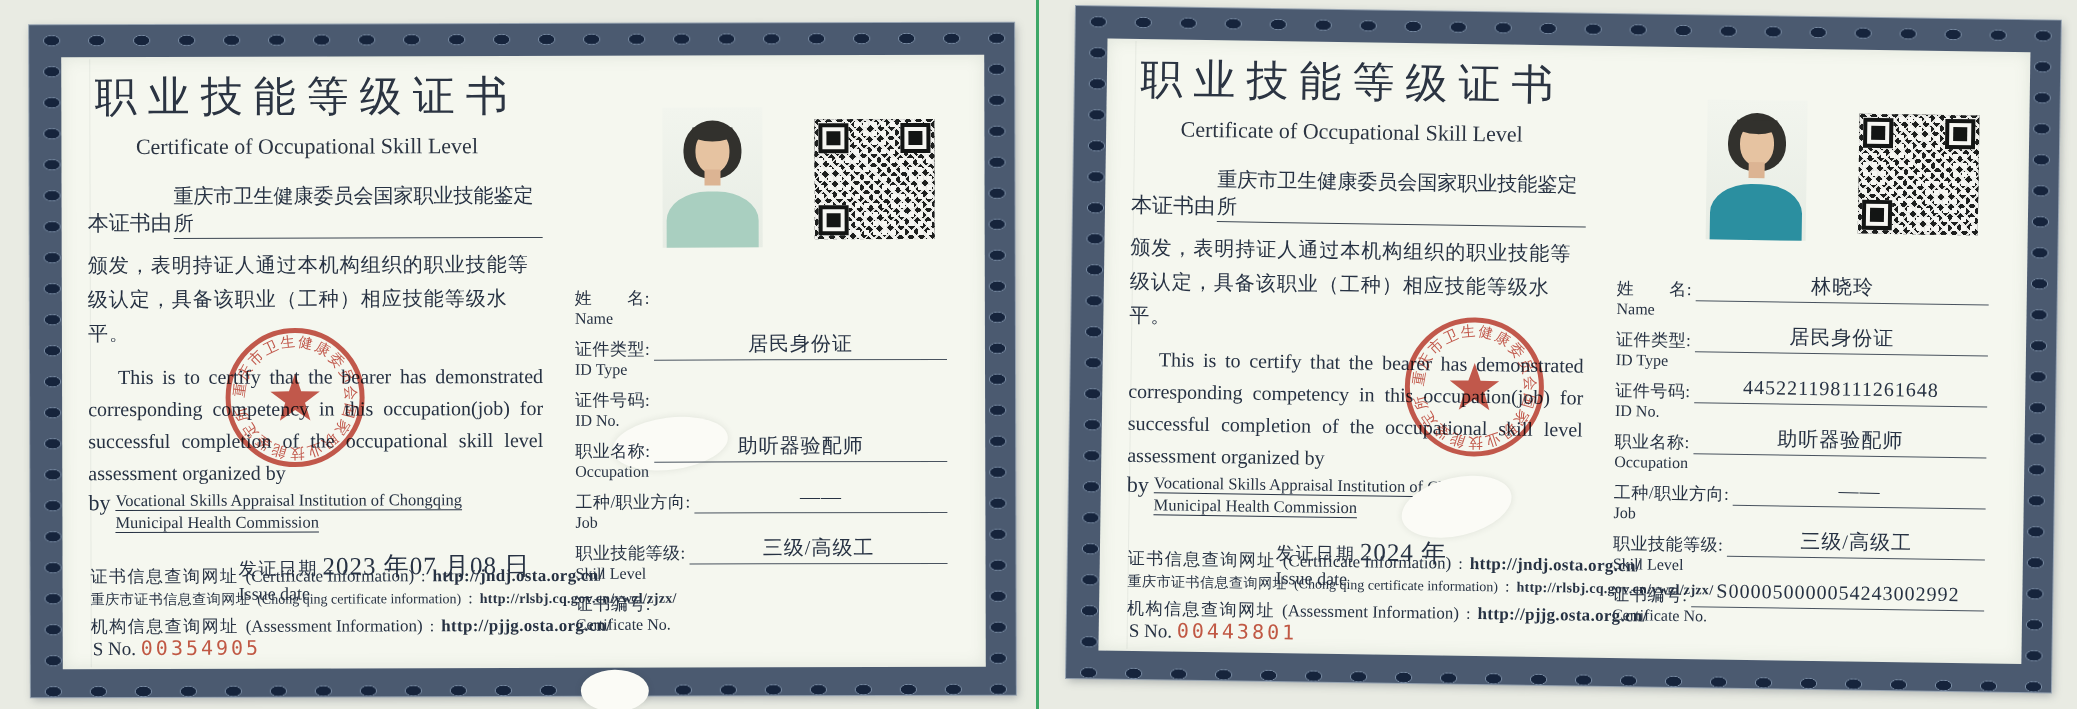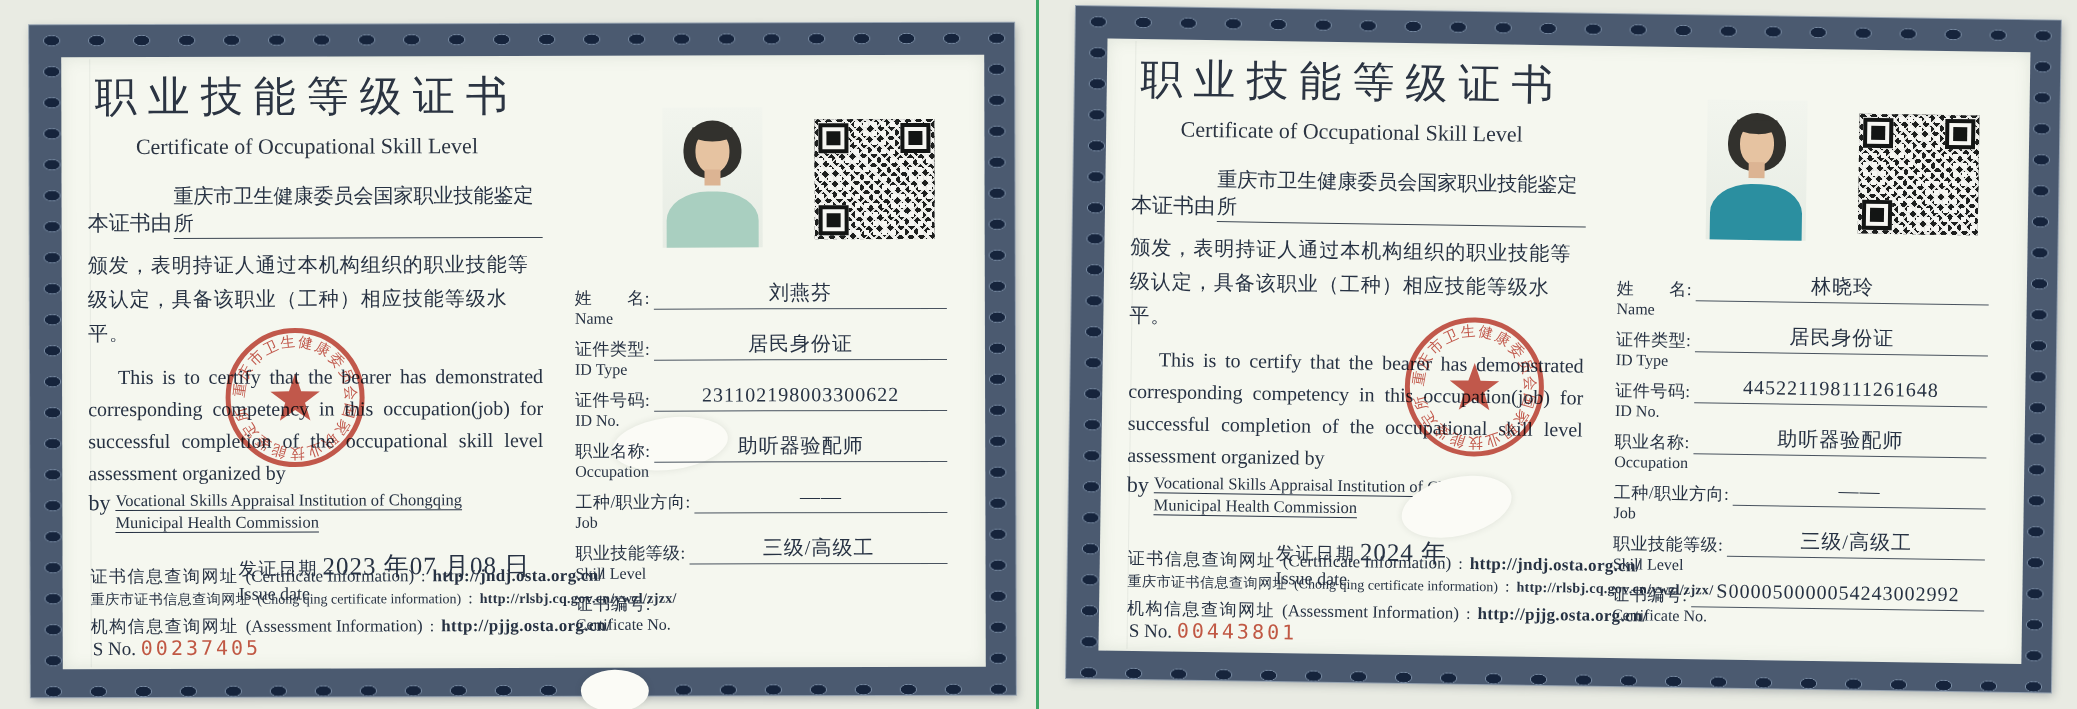--- a/index.html
+++ b/index.html
@@ -152,31 +152,29 @@
     </text>
     <path fill="#c24438" d="M77,53 L83.1,70.6 L101.7,71 L86.9,82.2 L92.3,100 L77,89.4 L61.7,100 L67.1,82.2 L52.3,71 L70.9,70.6 Z"></path>
   </svg>
 
   <div class="blob" style="left:582px; top:394px; width:116px; height:52px; transform:rotate(-7deg);"></div>
   <div class="blob" style="left:550px; top:646px; width:68px; height:42px;"></div>
 
   <div class="fields">
     <div class="frow">
       <span class="flabel">姓　　名:</span>
-      <span class="fvalue">刘燕芬</span>
       <span class="fsub">Name</span>
     </div>
     <div class="frow">
       <span class="flabel">证件类型:</span>
       <span class="fvalue">居民身份证</span>
       <span class="fsub">ID Type</span>
     </div>
     <div class="frow">
       <span class="flabel">证件号码:</span>
-      <span class="fvalue">231102198003300622</span>
       <span class="fsub">ID No.</span>
     </div>
     <div class="frow">
       <span class="flabel">职业名称:</span>
       <span class="fvalue">助听器验配师</span>
       <span class="fsub">Occupation</span>
     </div>
     <div class="frow">
       <span class="flabel">工种/职业方向:</span>
       <span class="fvalue">——</span>
@@ -209,21 +207,21 @@
     <div class="fline">
       <span class="cn">机构信息查询网址</span>
       <span class="en">(Assessment Information)</span>
       <span class="sep">:</span>
       <span class="url">http://pjjg.osta.org.cn/</span>
     </div>
   </div>
 
   <div class="serial">
     <span>S No.</span>
-    <span class="serial-num">00237405</span>
+    <span class="serial-num">00354905</span>
   </div>
 </div>
 
 <div class="cert cert-right">
   <div class="paper"></div>
   <div class="crease"></div>
 
   <div class="title-block">
     <div class="cert-title">职业技能等级证书</div>
     <div class="cert-subtitle">Certificate of Occupational Skill Level</div>

